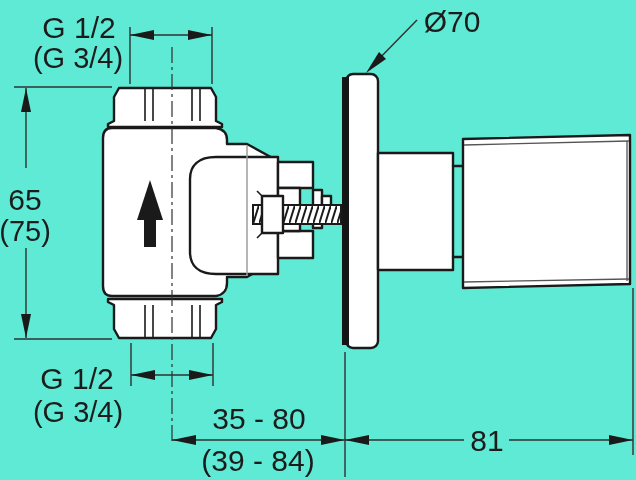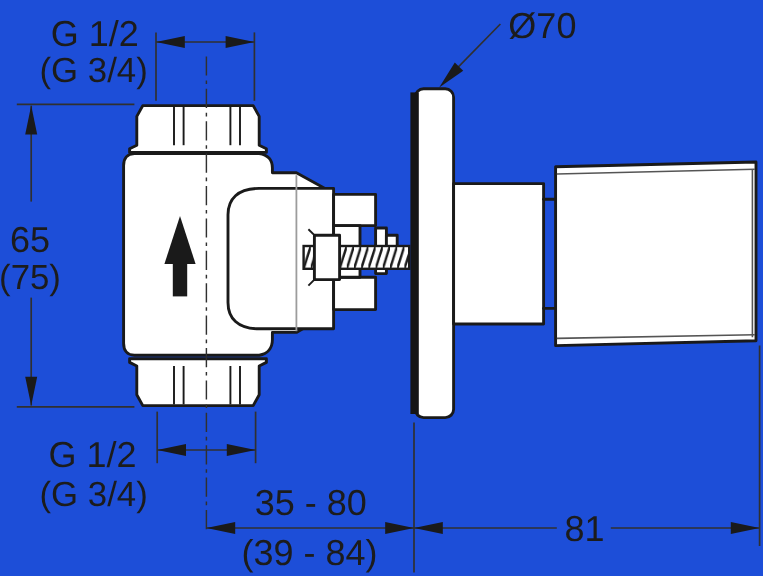--- a/index.html
+++ b/index.html
@@ -1,16 +1,16 @@
 <!DOCTYPE html>
 <html><head>
 <meta charset="utf-8">
 <style>
   html,body{margin:0;padding:0;background:#fff;}
-  .stage{position:relative;width:636px;height:480px;background:#1d4ed8;overflow:hidden;
+  .stage{position:relative;width:636px;height:480px;background:#5eead4;overflow:hidden;
          font-family:"Liberation Sans", sans-serif;}
   svg{display:block;}
   .obj{fill:none;stroke:#1a1a1a;stroke-width:2.4;stroke-linejoin:round;stroke-linecap:round;}
   .objw{fill:#ffffff;stroke:#1a1a1a;stroke-width:2.4;stroke-linejoin:round;}
   .thin{fill:none;stroke:#1a1a1a;stroke-width:1.6;}
   .dim{fill:none;stroke:#303030;stroke-width:1.4;}
   .cl{fill:none;stroke:#303030;stroke-width:1.2;stroke-dasharray:16 4 3 4;}
   .ah{fill:#1a1a1a;stroke:none;}
   .gray{fill:none;stroke:#9c9c9c;stroke-width:1.5;}
   .edge2{fill:none;stroke:#555;stroke-width:1.3;}

